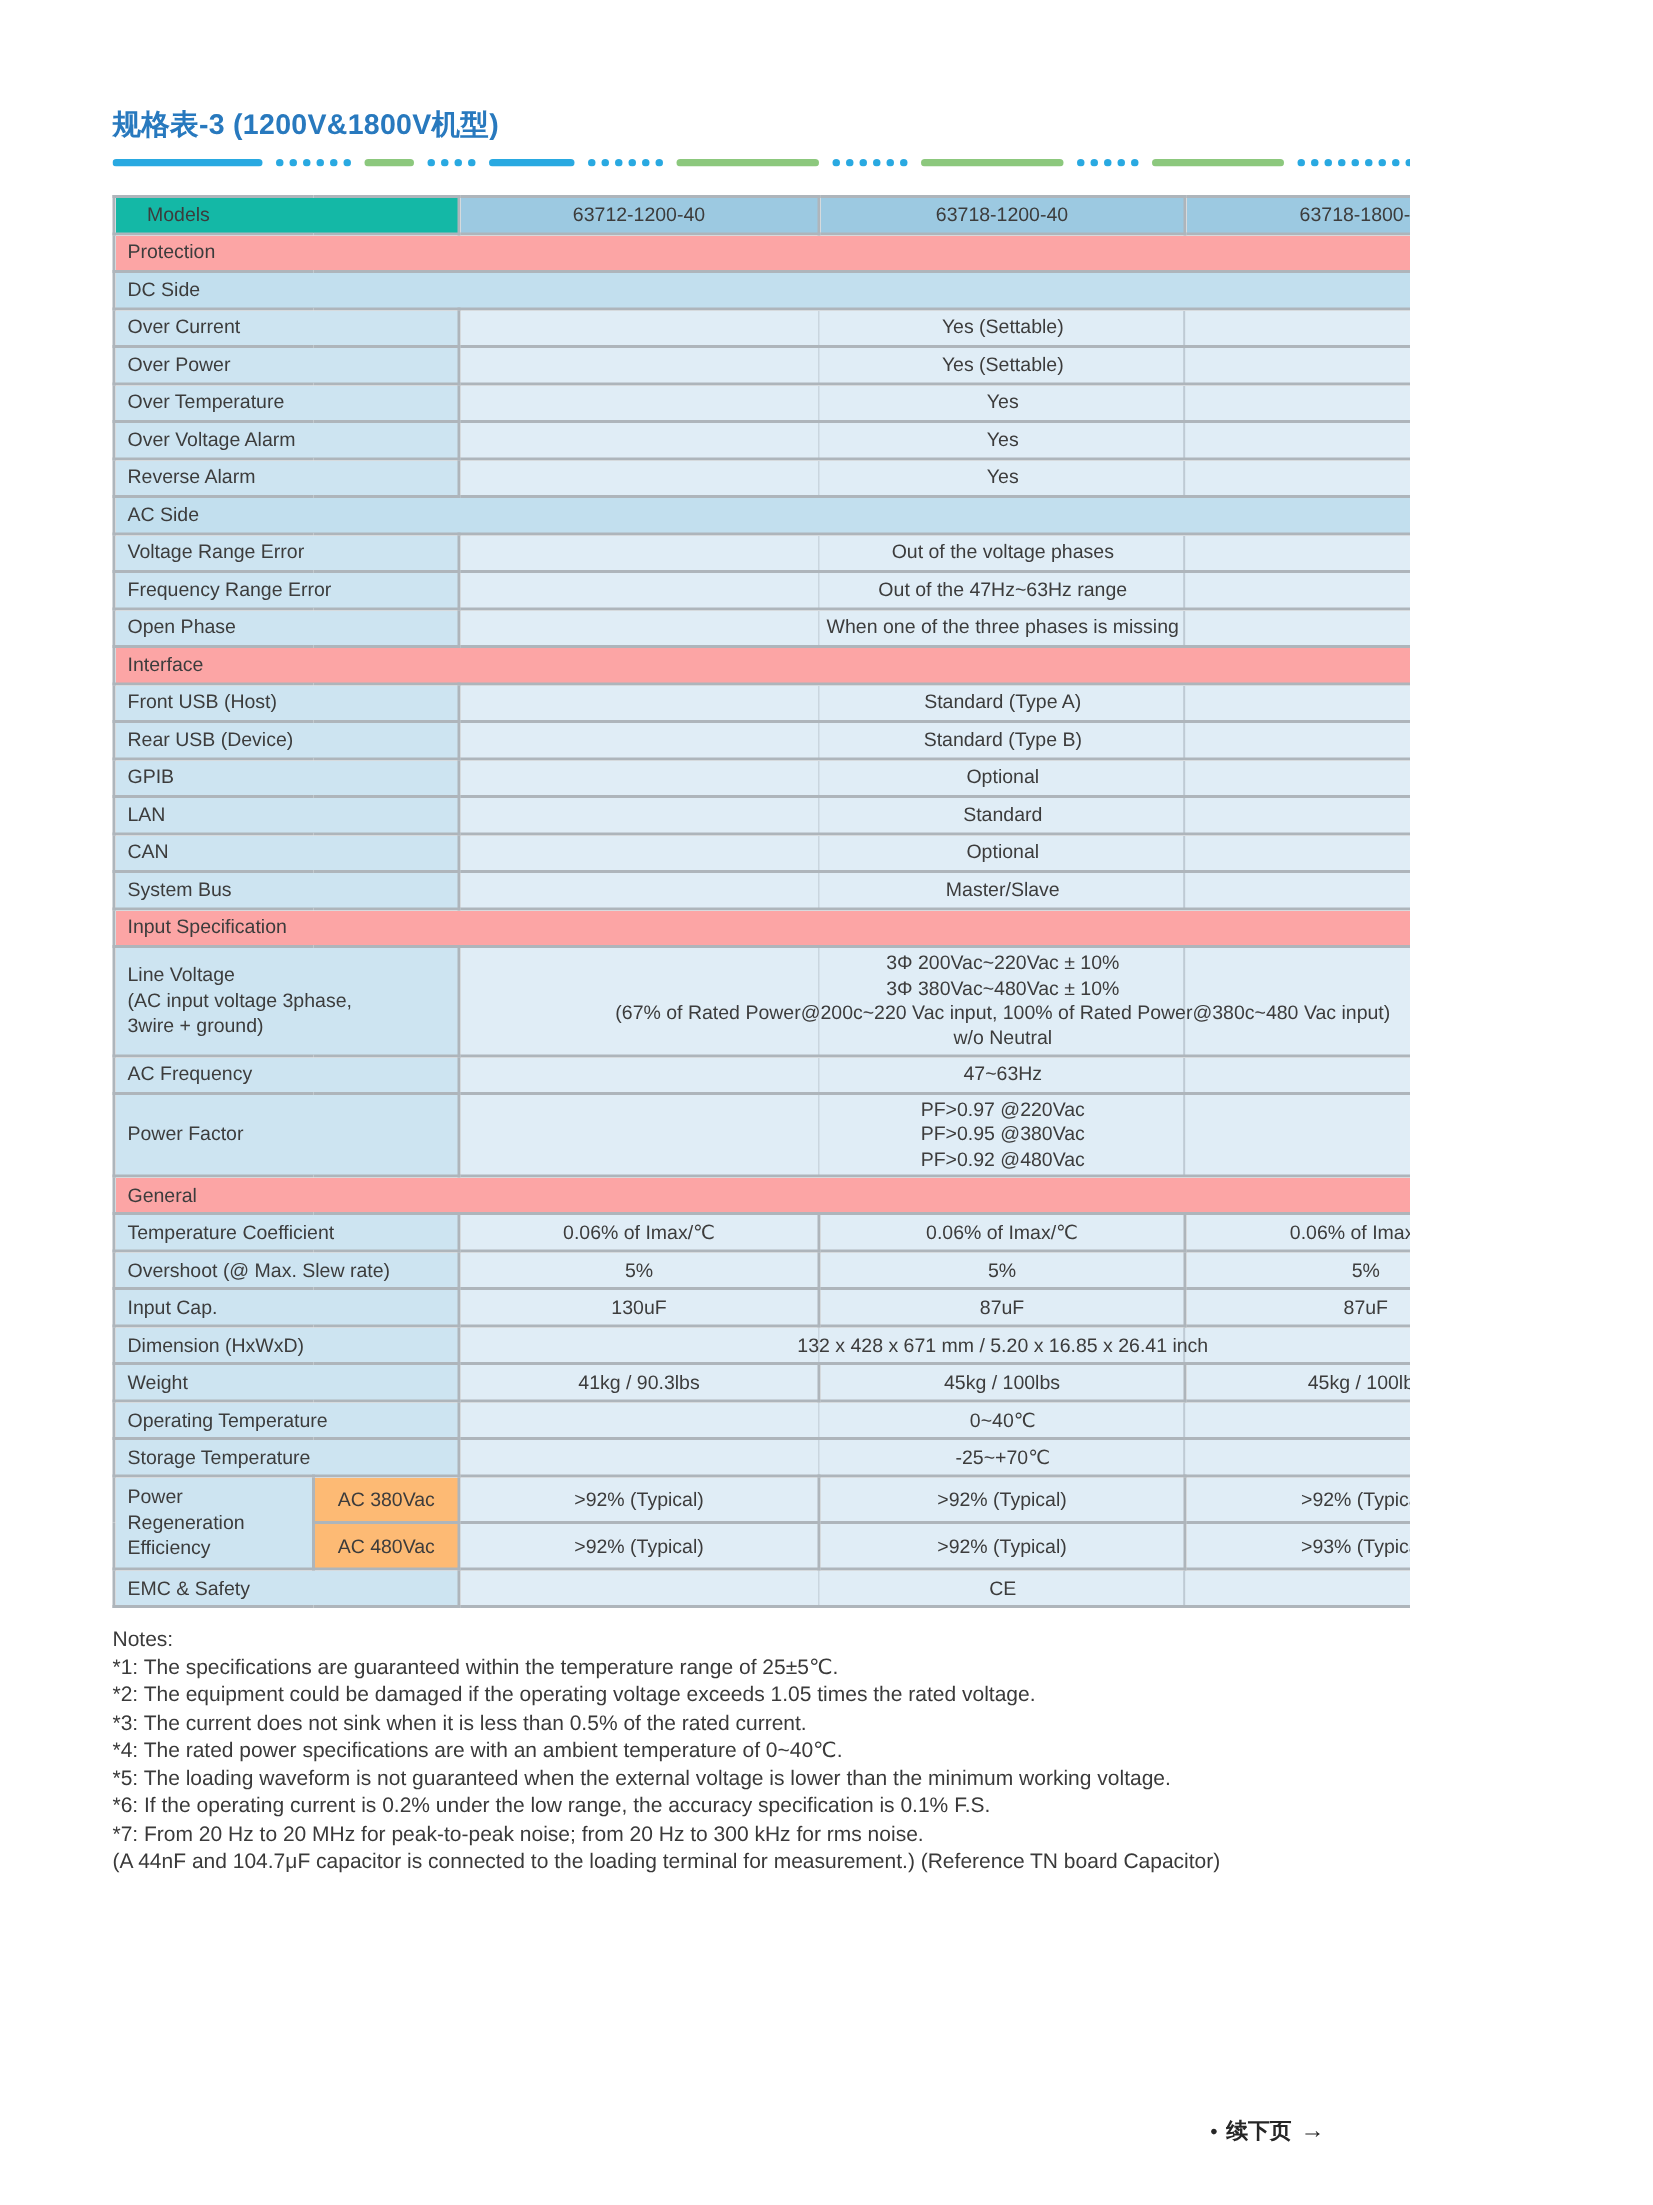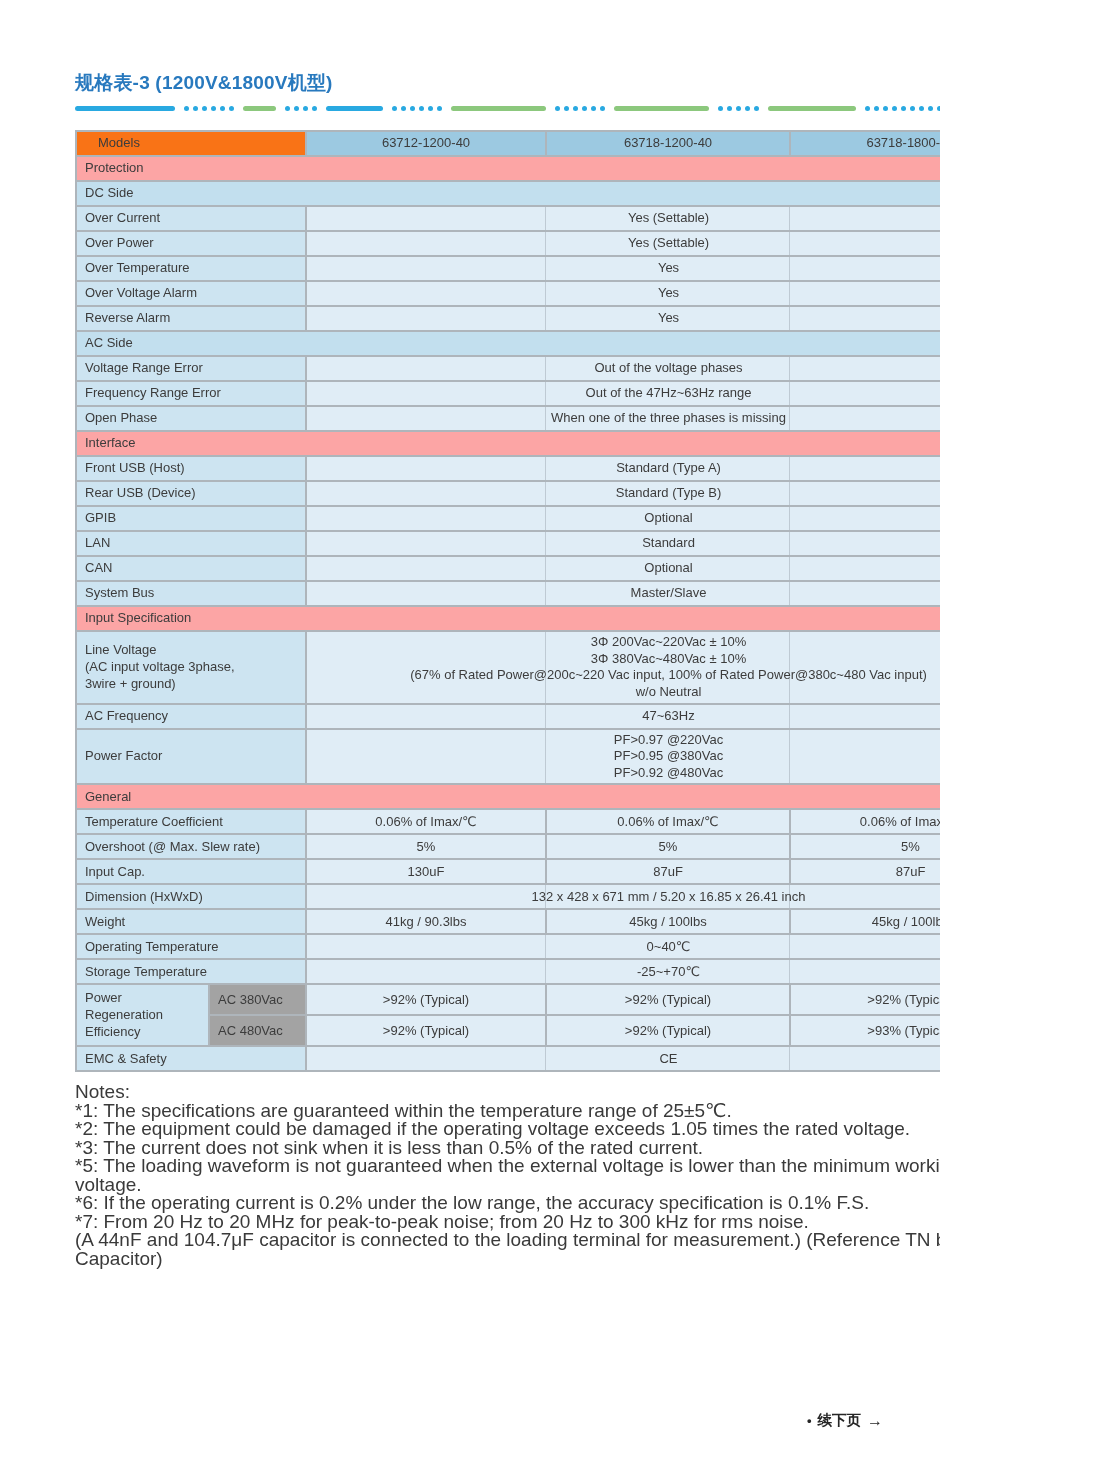--- a/index.html
+++ b/index.html
@@ -37,30 +37,30 @@
     border:2px solid #aeb5bb;
     padding:2px 8px;
     height:19px;
     line-height:1.28;
     vertical-align:middle;
     overflow:hidden;
   }
   tr.sec td{background:#fca5a5;font-weight:400;}
   tr.sub td{background:#c2dfee;}
   td.lbl{background:#cde4f1;text-align:left;white-space:pre-line;}
-  td.subl{background:#a3a3a3;text-align:left;margin-left:25px;}
+  td.subl{background:#fdba74;text-align:center;margin-left:25px;}
   td.val{background:#e0edf6;text-align:center;white-space:pre-line;}
   td.m3{
     background-image:
       linear-gradient(to right, rgba(0,0,0,0) 0, rgba(0,0,0,0) calc(33.1% - 1px), rgba(150,160,170,.45) calc(33.1% - 1px), rgba(150,160,170,.45) 33.1%, rgba(0,0,0,0) 33.1%),
       linear-gradient(to right, rgba(0,0,0,0) 0, rgba(0,0,0,0) calc(66.8% - 1px), rgba(150,160,170,.45) calc(66.8% - 1px), rgba(150,160,170,.45) 66.8%, rgba(0,0,0,0) 66.8%);
   }
   tr.tall29 td{height:25px;}
 
-  .notes{margin-top:11px;font-size:19px;line-height:18.5px;color:#3a3a3a;}
+  .notes{margin-top:11px;font-size:14px;line-height:18.5px;color:#3a3a3a;}
   .notes .nheading{margin:0;}
   .notes .nitem{margin:0;}
   .disclaimer{margin:24px 0 0 0;font-size:14px;color:#3a3a3a;}
   .footer{
     position:absolute;right:57px;bottom:40px;
     display:flex;align-items:center;gap:6px;
     font-size:14.5px;font-weight:600;color:#262626;
   }
   .footer .bullet{font-size:13px;}
   .footer .arrow{font-weight:700;font-size:16px;line-height:1;}
@@ -134,21 +134,21 @@
     <table class="spec" id="spec">
       <colgroup>
         <col style="width:133px">
           <col style="width:97px">
         <col style="width:240px">
           <col style="width:244px">
           <col style="width:241px">
       </colgroup>
       <tbody>
           <tr class="sec">
-            <td class="lbl" colspan="2" style="background: #f97316; padding-left: 21px;">Models</td>
+            <td class="lbl" colspan="2" style="background: #14b8a6; padding-left: 21px;">Models</td>
             <td class="val" colspan="1" style="background: rgb(156, 201, 225); text-align: center; margin-left: 40px;">63712-1200-40</td>
             <td class="val" colspan="1" style="background: rgb(156, 201, 225); text-align: center;">63718-1200-40</td>
             <td class="val" colspan="1" style="background: rgb(156, 201, 225); text-align: center;">63718-1800-40</td>
           </tr>
           <tr class="sec">
             <td class="" colspan="5">Protection</td>
           </tr>
           <tr class="sub">
             <td class="" colspan="5">DC Side</td>
           </tr>
@@ -296,20 +296,21 @@
           </tr>
         </tbody>
     </table>
 
     <div class="notes">
       <p class="nheading">Notes:</p>
       <div id="notes-list">
           <p class="nitem">*1: The specifications are guaranteed within the temperature range of 25±5℃.</p>
           <p class="nitem">*2: The equipment could be damaged if the operating voltage exceeds 1.05 times the rated voltage.</p>
           <p class="nitem">*3: The current does not sink when it is less than 0.5% of the rated current.</p>
+          <p class="nitem">*4: The rated power specifications are with an ambient temperature of 0~40℃.</p>
           <p class="nitem">*5: The loading waveform is not guaranteed when the external voltage is lower than the minimum working voltage.</p>
           <p class="nitem">*6: If the operating current is 0.2% under the low range, the accuracy specification is 0.1% F.S.</p>
           <p class="nitem">*7: From 20 Hz to 20 MHz for peak-to-peak noise; from 20 Hz to 300 kHz for rms noise.</p>
           <p class="nitem">(A 44nF and 104.7μF capacitor is connected to the loading terminal for measurement.) (Reference TN board Capacitor)</p>
         </div>
     </div>
 
   </div>
 
   <div class="footer">

